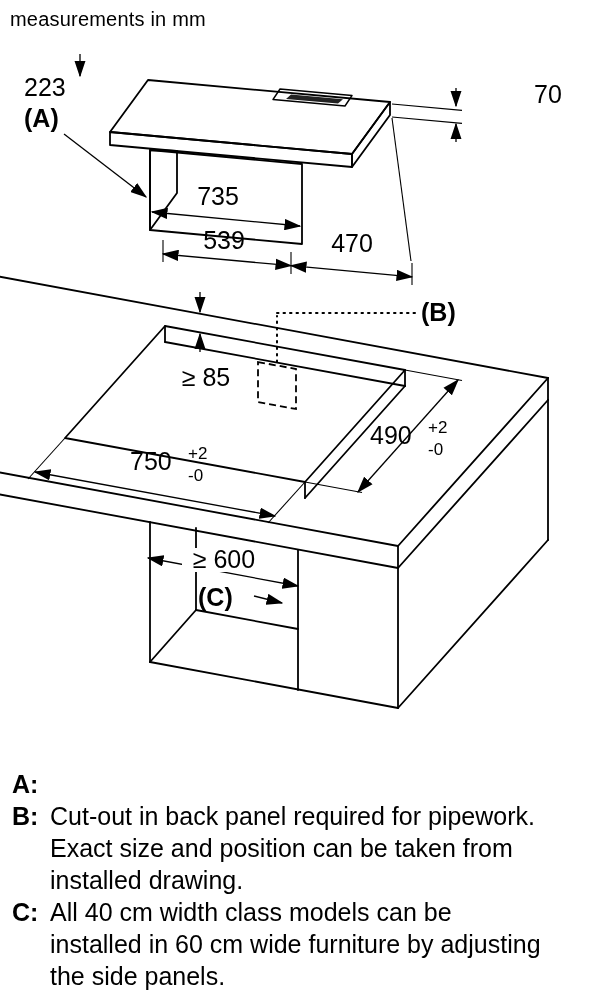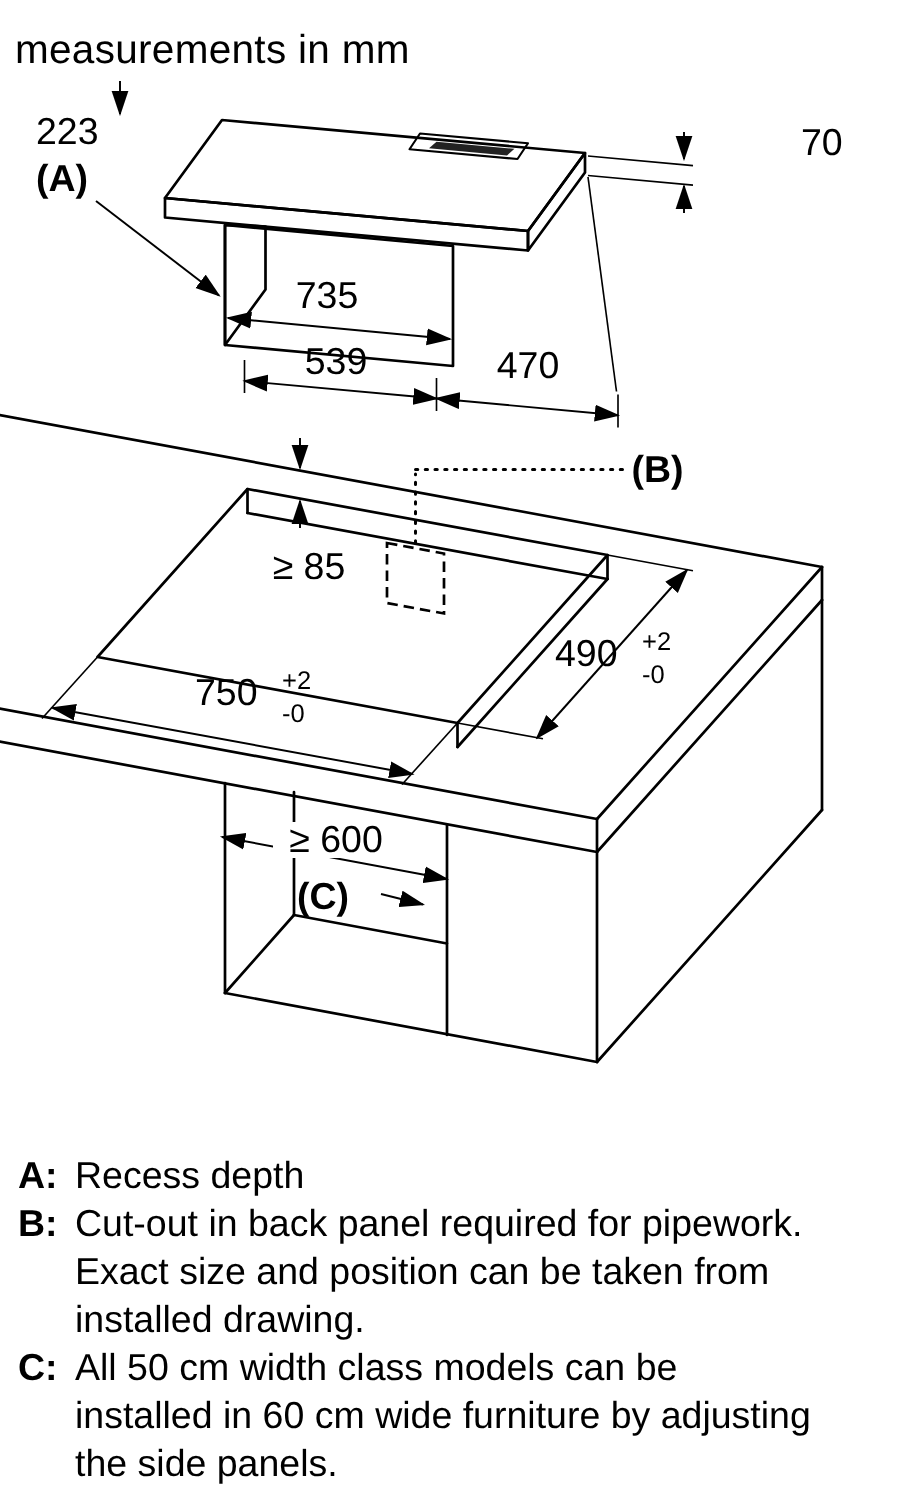--- a/index.html
+++ b/index.html
@@ -1,20 +1,20 @@
 <!DOCTYPE html>
 <html><head>
 <meta charset="utf-8">
 <style>
   html,body{margin:0;padding:0}
   body{
     width:605px;height:1000px;background:#fff;color:#000;
     font-family:"Liberation Sans",sans-serif;position:relative;overflow:hidden;
   }
-  .title{position:absolute;top:18px;left:10px;font-size:27px;letter-spacing:.2px}
+  .title{position:absolute;top:8px;left:10px;font-size:20px;letter-spacing:.2px}
   svg{position:absolute;top:0;left:0}
   svg text{font-family:"Liberation Sans",sans-serif;fill:#000}
   .lbl{font-size:25px}
   .lbl-b{font-weight:bold}
   .tol{font-size:17px}
   .ol{fill:none;stroke:#000;stroke-width:1.8;stroke-linejoin:round;stroke-linecap:round}
   .dl{fill:none;stroke:#000;stroke-width:1.3}
   .xl{fill:none;stroke:#000;stroke-width:1.1}
   .dash{fill:none;stroke:#000;stroke-width:1.8;stroke-dasharray:7 4}
   .dots{fill:none;stroke:#000;stroke-width:2;stroke-dasharray:1.5 5;stroke-linecap:round}
@@ -150,23 +150,22 @@
       <text class="lbl" x="224" y="568" text-anchor="middle">≥ 600</text>
       <text class="lbl lbl-b" x="198" y="606">(C)</text>
       <line class="dl" x1="254" y1="596" x2="282" y2="603" marker-end="url(#ah)"></line>
     </g>
   </g>
 </svg>
 
 <div class="legend">
   <div class="lg-item">
     <span class="lg-key">A:</span>
-    <span class="lg-text">Recess depth</span>
   </div>
   <div class="lg-item">
     <span class="lg-key">B:</span>
     <span class="lg-text">Cut-out in back panel required for pipework. Exact size and position can be taken from installed drawing.</span>
   </div>
   <div class="lg-item lg-item-c">
     <span class="lg-key">C:</span>
-    <span class="lg-text">All 50 cm width class models can be installed in 60 cm wide furniture by adjusting the side panels.</span>
+    <span class="lg-text">All 40 cm width class models can be installed in 60 cm wide furniture by adjusting the side panels.</span>
   </div>
 </div>
 
 </body></html>

